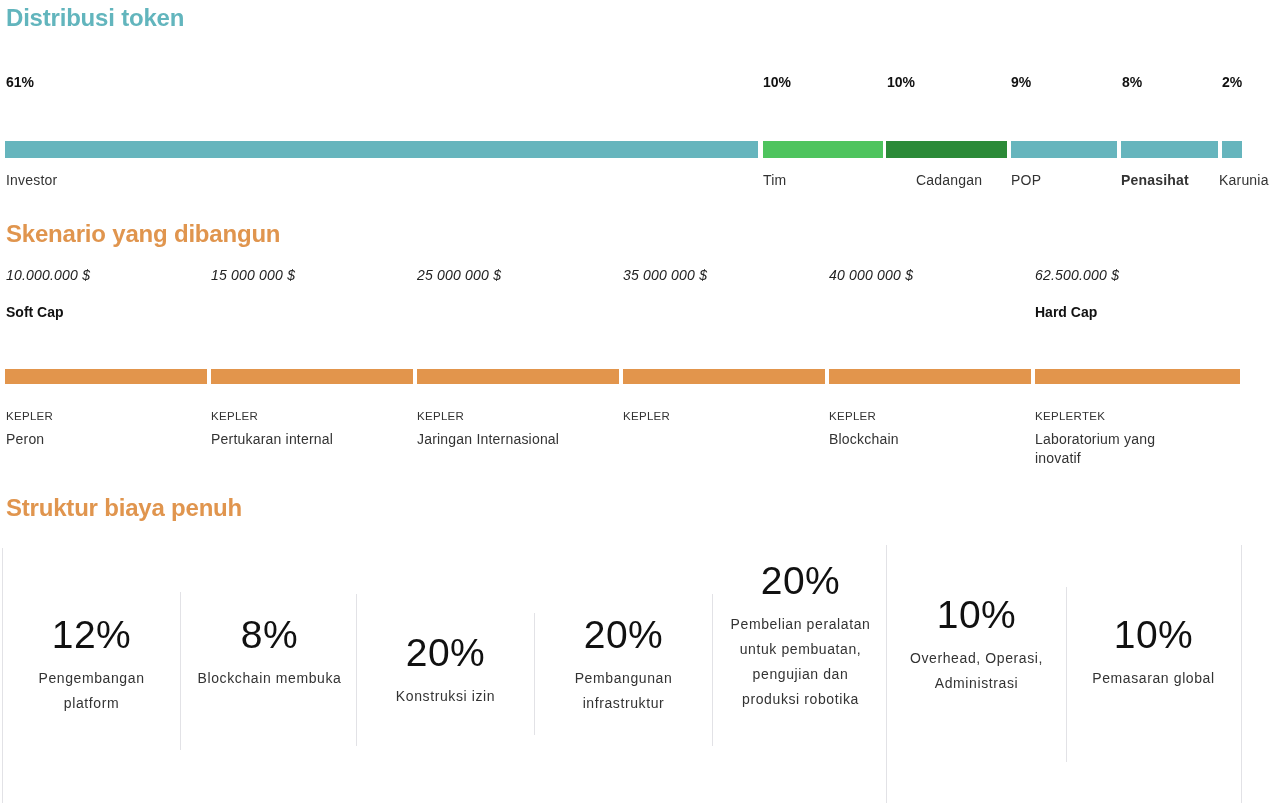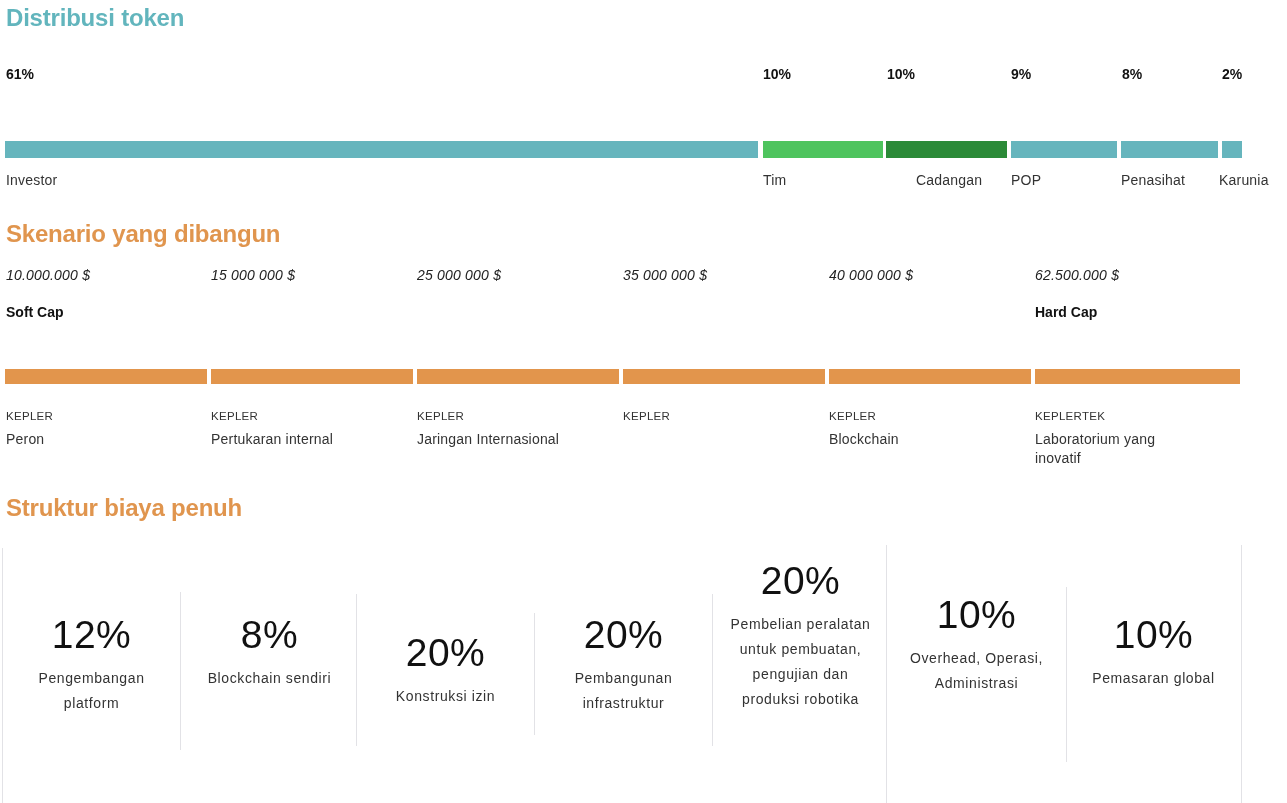--- a/index.html
+++ b/index.html
@@ -22,21 +22,21 @@
     font-size: 24px;
     font-weight: bold;
     letter-spacing: -0.2px;
     white-space: nowrap;
   }
   #title-token  { left: 6px; top: 4px;   color: #62b5bd; }
   #title-scen   { left: 6px; top: 220px; color: #e0954e; }
   #title-cost   { left: 6px; top: 494px; color: #e0954e; }
 
   
-  #token-pct-row { left: 0; top: 66px; width: 1287px; height: 24px; text-decoration: underline; }
+  #token-pct-row { left: 0; top: 74px; width: 1287px; height: 24px; text-decoration: underline; }
   .token-pct {
     position: absolute;
     font-size: 14px;
     font-weight: bold;
     color: #111;
     white-space: nowrap;
   }
   #token-bar { left: 0; top: 141px; width: 1287px; height: 17px; }
   .token-seg { position: absolute; top: 0; height: 17px; }
   #token-label-row { left: 0; top: 172px; width: 1287px; height: 22px; }
@@ -125,21 +125,21 @@
     <div class="token-seg" style="left: 886px; width: 121px; background: rgb(43, 138, 56);"></div>
     <div class="token-seg" style="left: 1011px; width: 106px; background: rgb(102, 181, 189);"></div>
     <div class="token-seg" style="left: 1121px; width: 97px; background: rgb(102, 181, 189);"></div>
     <div class="token-seg" style="left: 1222px; width: 20px; background: rgb(102, 181, 189);"></div>
   </div>
 <div class="abs" id="token-label-row">
     <div class="token-label" style="left: 6px; top: 0px;">Investor</div>
     <div class="token-label" style="left: 763px; top: 0px;">Tim</div>
     <div class="token-label" style="left: 887px; top: 0px; margin-left: 29px;">Cadangan</div>
     <div class="token-label" style="left: 1011px; top: 0px;">POP</div>
-    <div class="token-label" style="left: 1121px; top: 0px;">Penasihat</div>
+    <div class="token-label" style="left: 1121px; top: 0px; font-weight: bold;">Penasihat</div>
     <div class="token-label" style="left: 1219px; top: 0px;">Karunia</div>
   </div>
 
 <div class="abs section-title" id="title-scen">Skenario yang dibangun</div>
 
 <div class="abs" id="scen-amount-row">
     <div class="scen-amount" style="left: 6px; top: 0px;">10.000.000 $</div>
     <div class="scen-amount" style="left: 211px; top: 0px;">15 000 000 $</div>
     <div class="scen-amount" style="left: 417px; top: 0px;">25 000 000 $</div>
     <div class="scen-amount" style="left: 623px; top: 0px;">35 000 000 $</div>
@@ -194,21 +194,21 @@
     <div class="cost-divider" style="left: 712px; top: 54px; height: 152px;"></div>
     <div class="cost-divider" style="left: 886px; top: 5px; height: 258px;"></div>
     <div class="cost-divider" style="left: 1066px; top: 47px; height: 175px;"></div>
     <div class="cost-divider" style="left: 1241px; top: 5px; height: 258px;"></div>
     <div class="cost-cell" style="left: 14px; top: 78px; width: 155px;">
       <div class="cost-pct">12%</div>
       <div class="cost-desc">Pengembangan platform</div>
     </div>
     <div class="cost-cell" style="left: 192px; top: 78px; width: 155px;">
       <div class="cost-pct">8%</div>
-      <div class="cost-desc">Blockchain sendiri</div>
+      <div class="cost-desc">Blockchain membuka</div>
     </div>
     <div class="cost-cell" style="left: 368px; top: 96px; width: 155px;">
       <div class="cost-pct">20%</div>
       <div class="cost-desc">Konstruksi izin</div>
     </div>
     <div class="cost-cell" style="left: 546px; top: 78px; width: 155px;">
       <div class="cost-pct">20%</div>
       <div class="cost-desc">Pembangunan infrastruktur</div>
     </div>
     <div class="cost-cell" style="left: 723px; top: 24px; width: 155px;">

